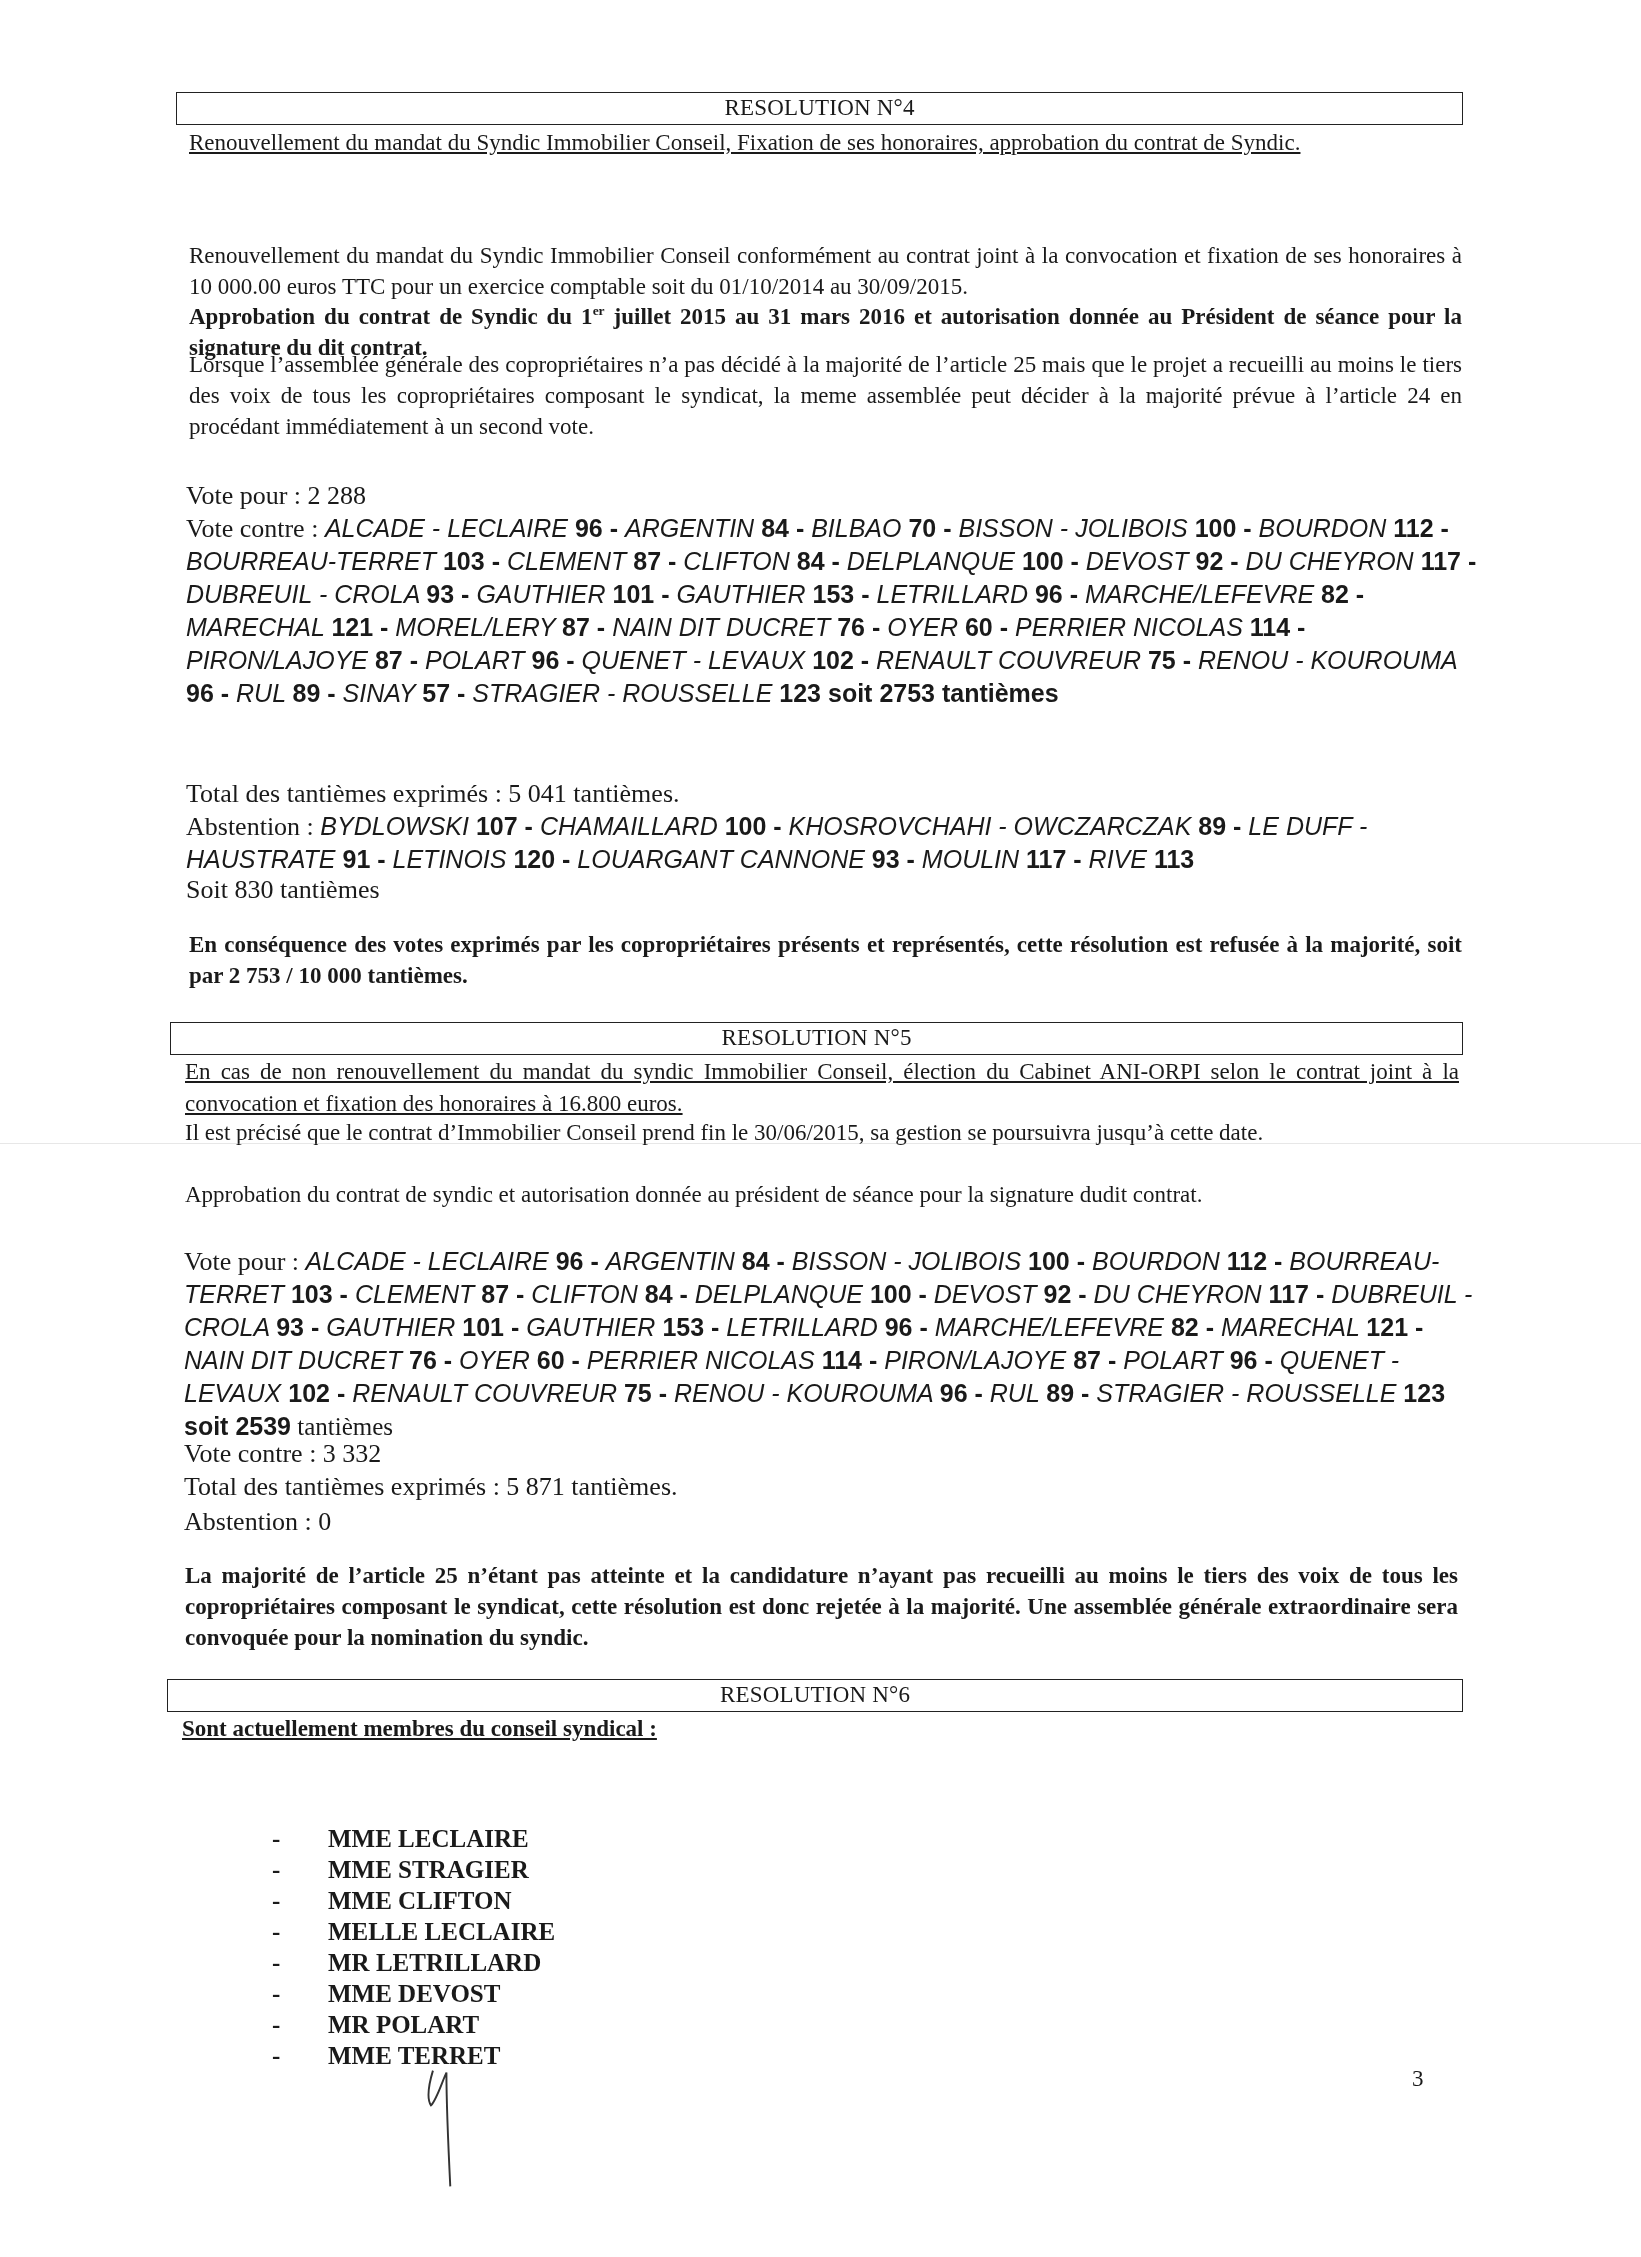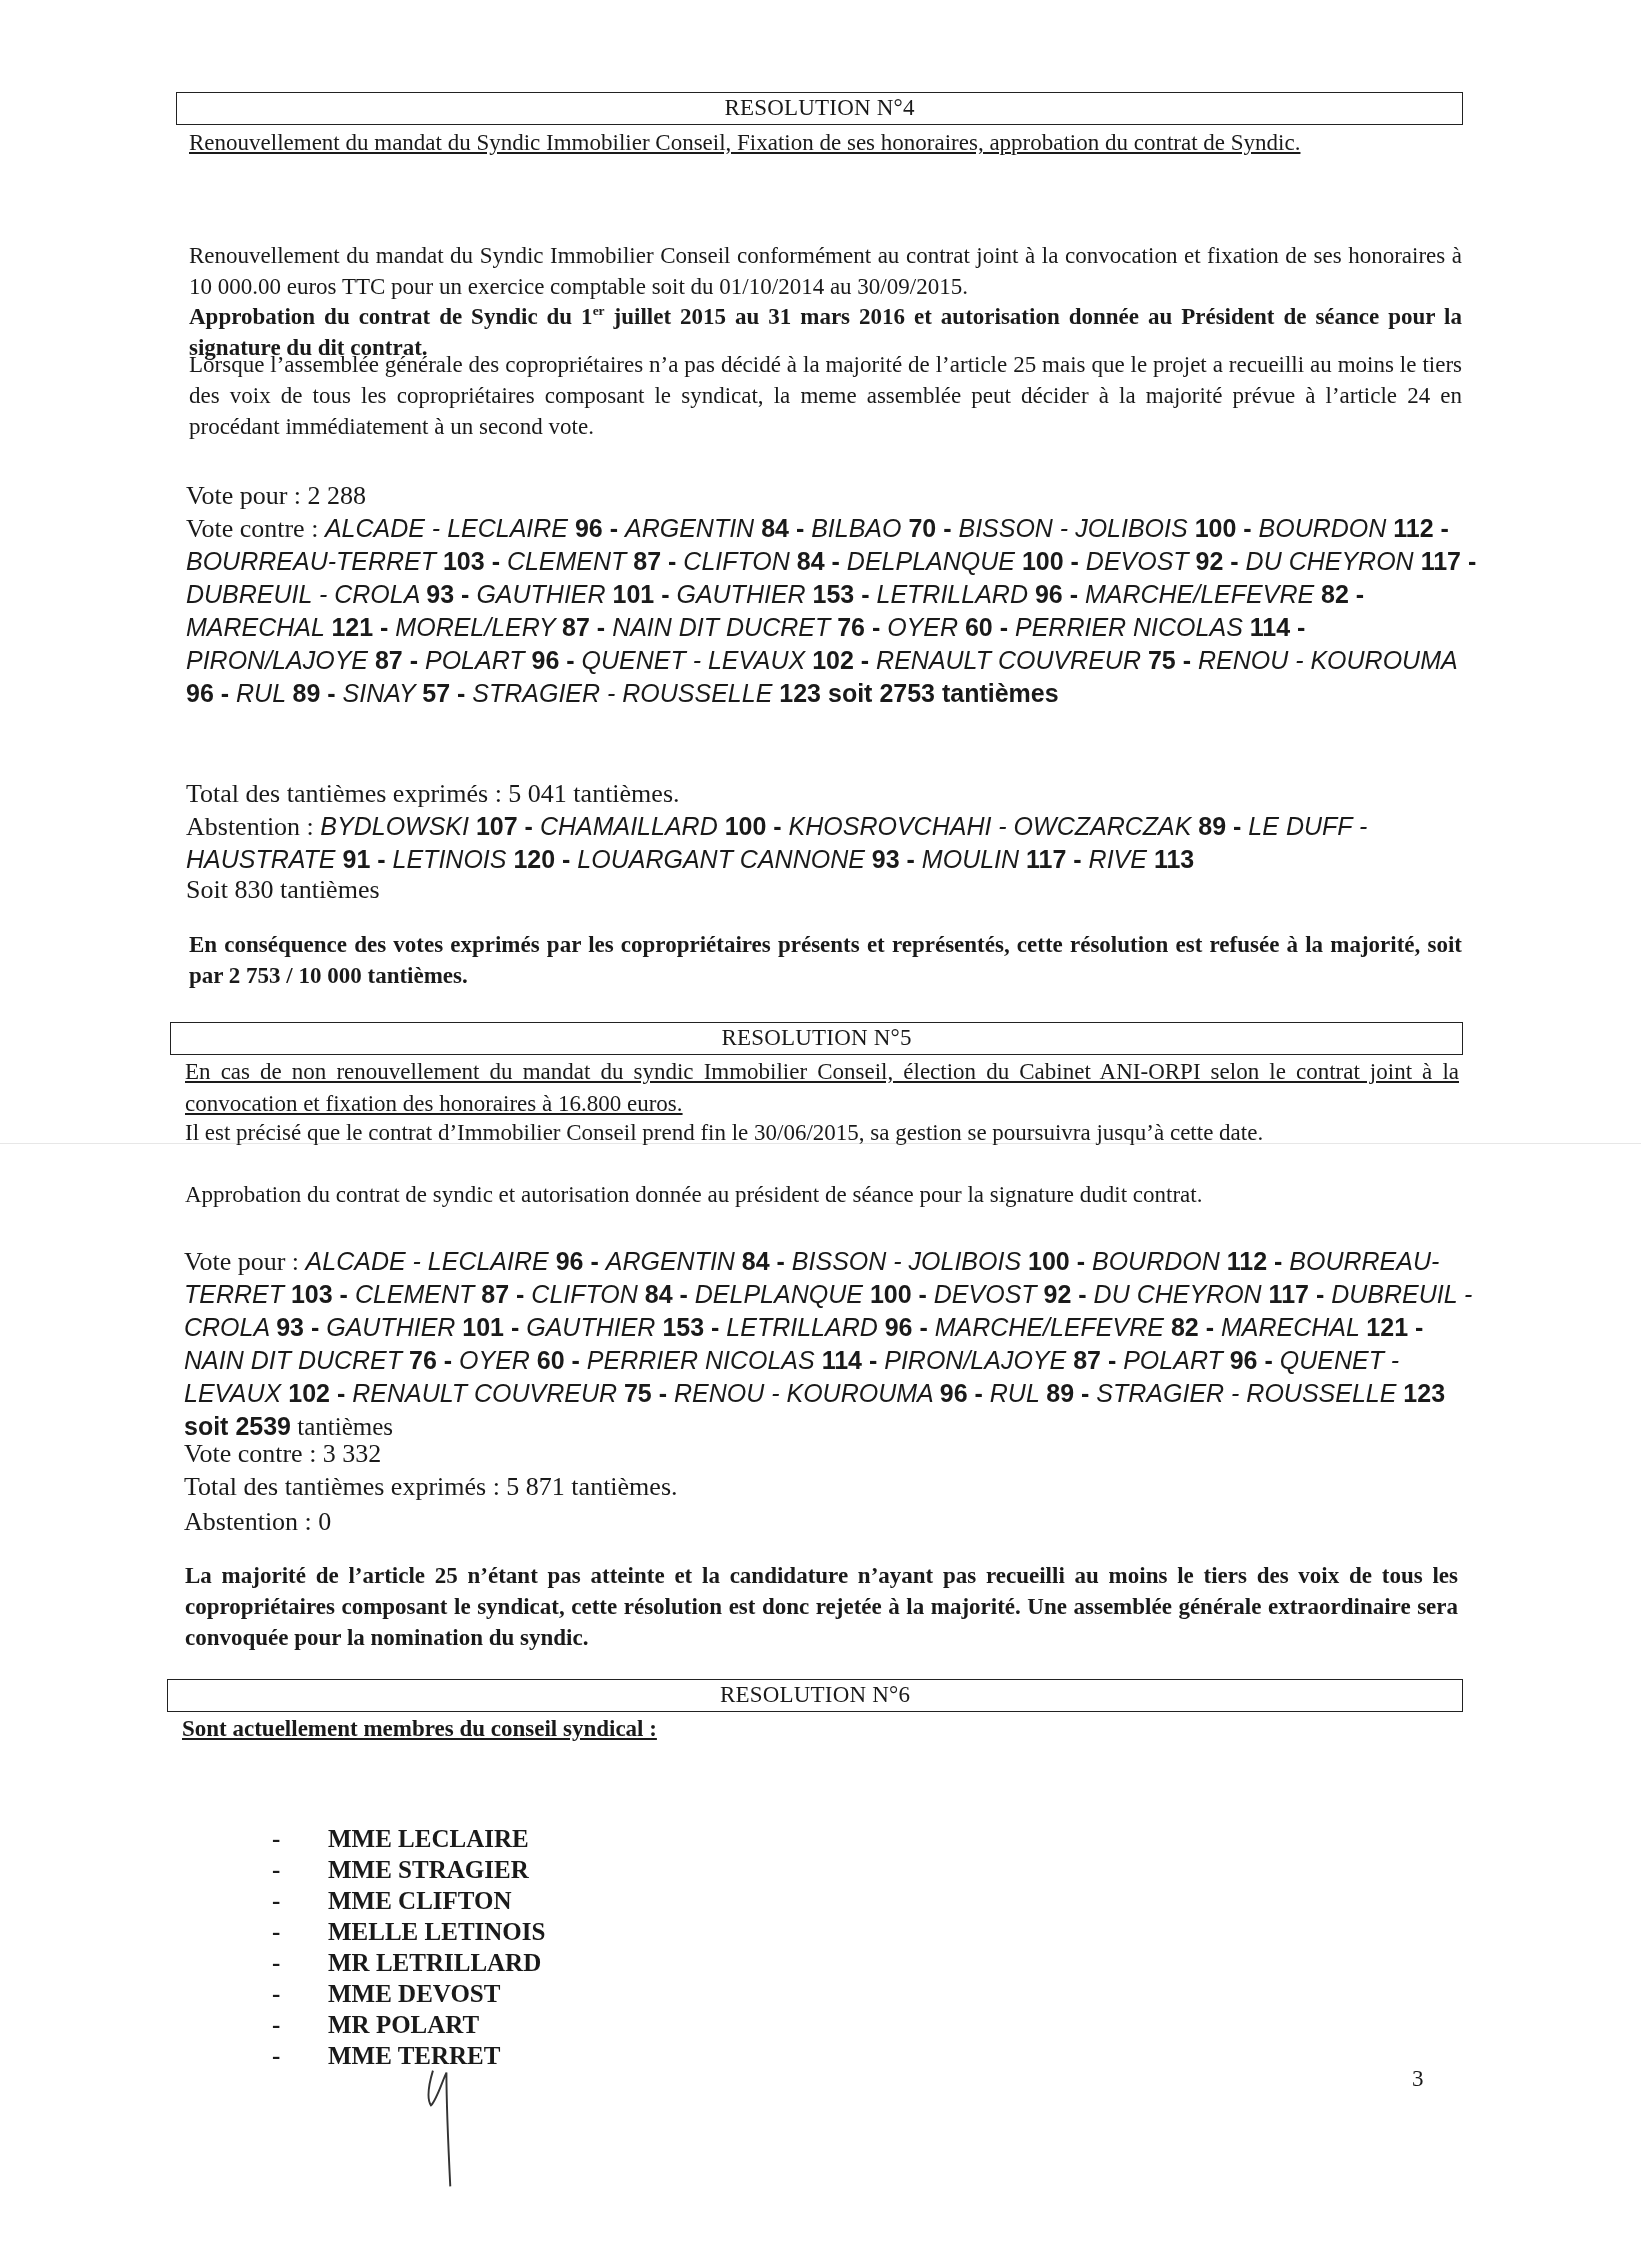--- a/index.html
+++ b/index.html
@@ -97,21 +97,21 @@
       <li>
         <span class="dash">-</span>
         <span>MME STRAGIER</span>
       </li>
       <li>
         <span class="dash">-</span>
         <span>MME CLIFTON</span>
       </li>
       <li>
         <span class="dash">-</span>
-        <span>MELLE LETINOIS</span>
+        <span>MELLE LECLAIRE</span>
       </li>
       <li>
         <span class="dash">-</span>
         <span>MR LETRILLARD</span>
       </li>
       <li>
         <span class="dash">-</span>
         <span>MME DEVOST</span>
       </li>
       <li>

